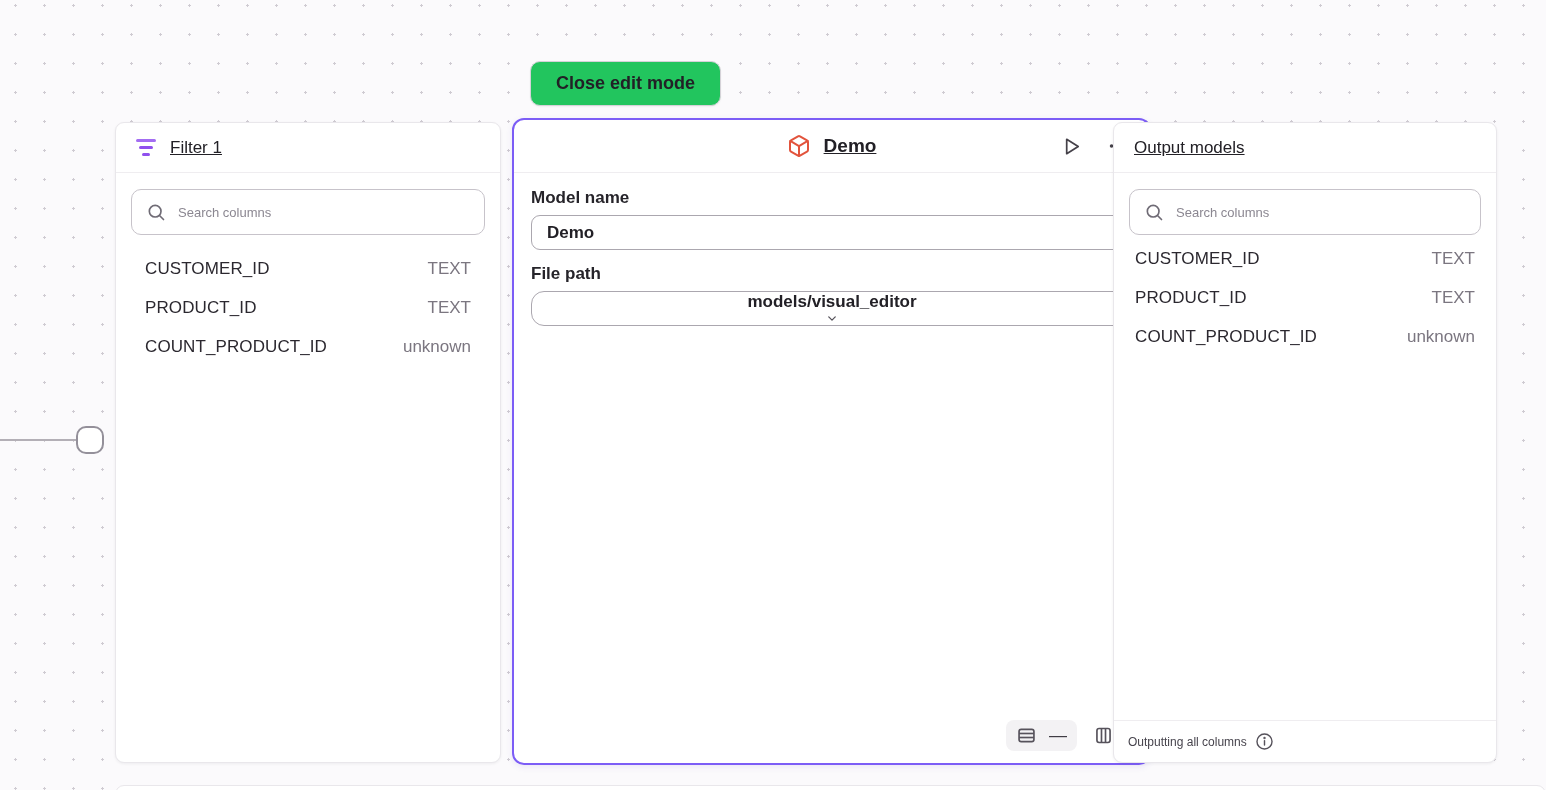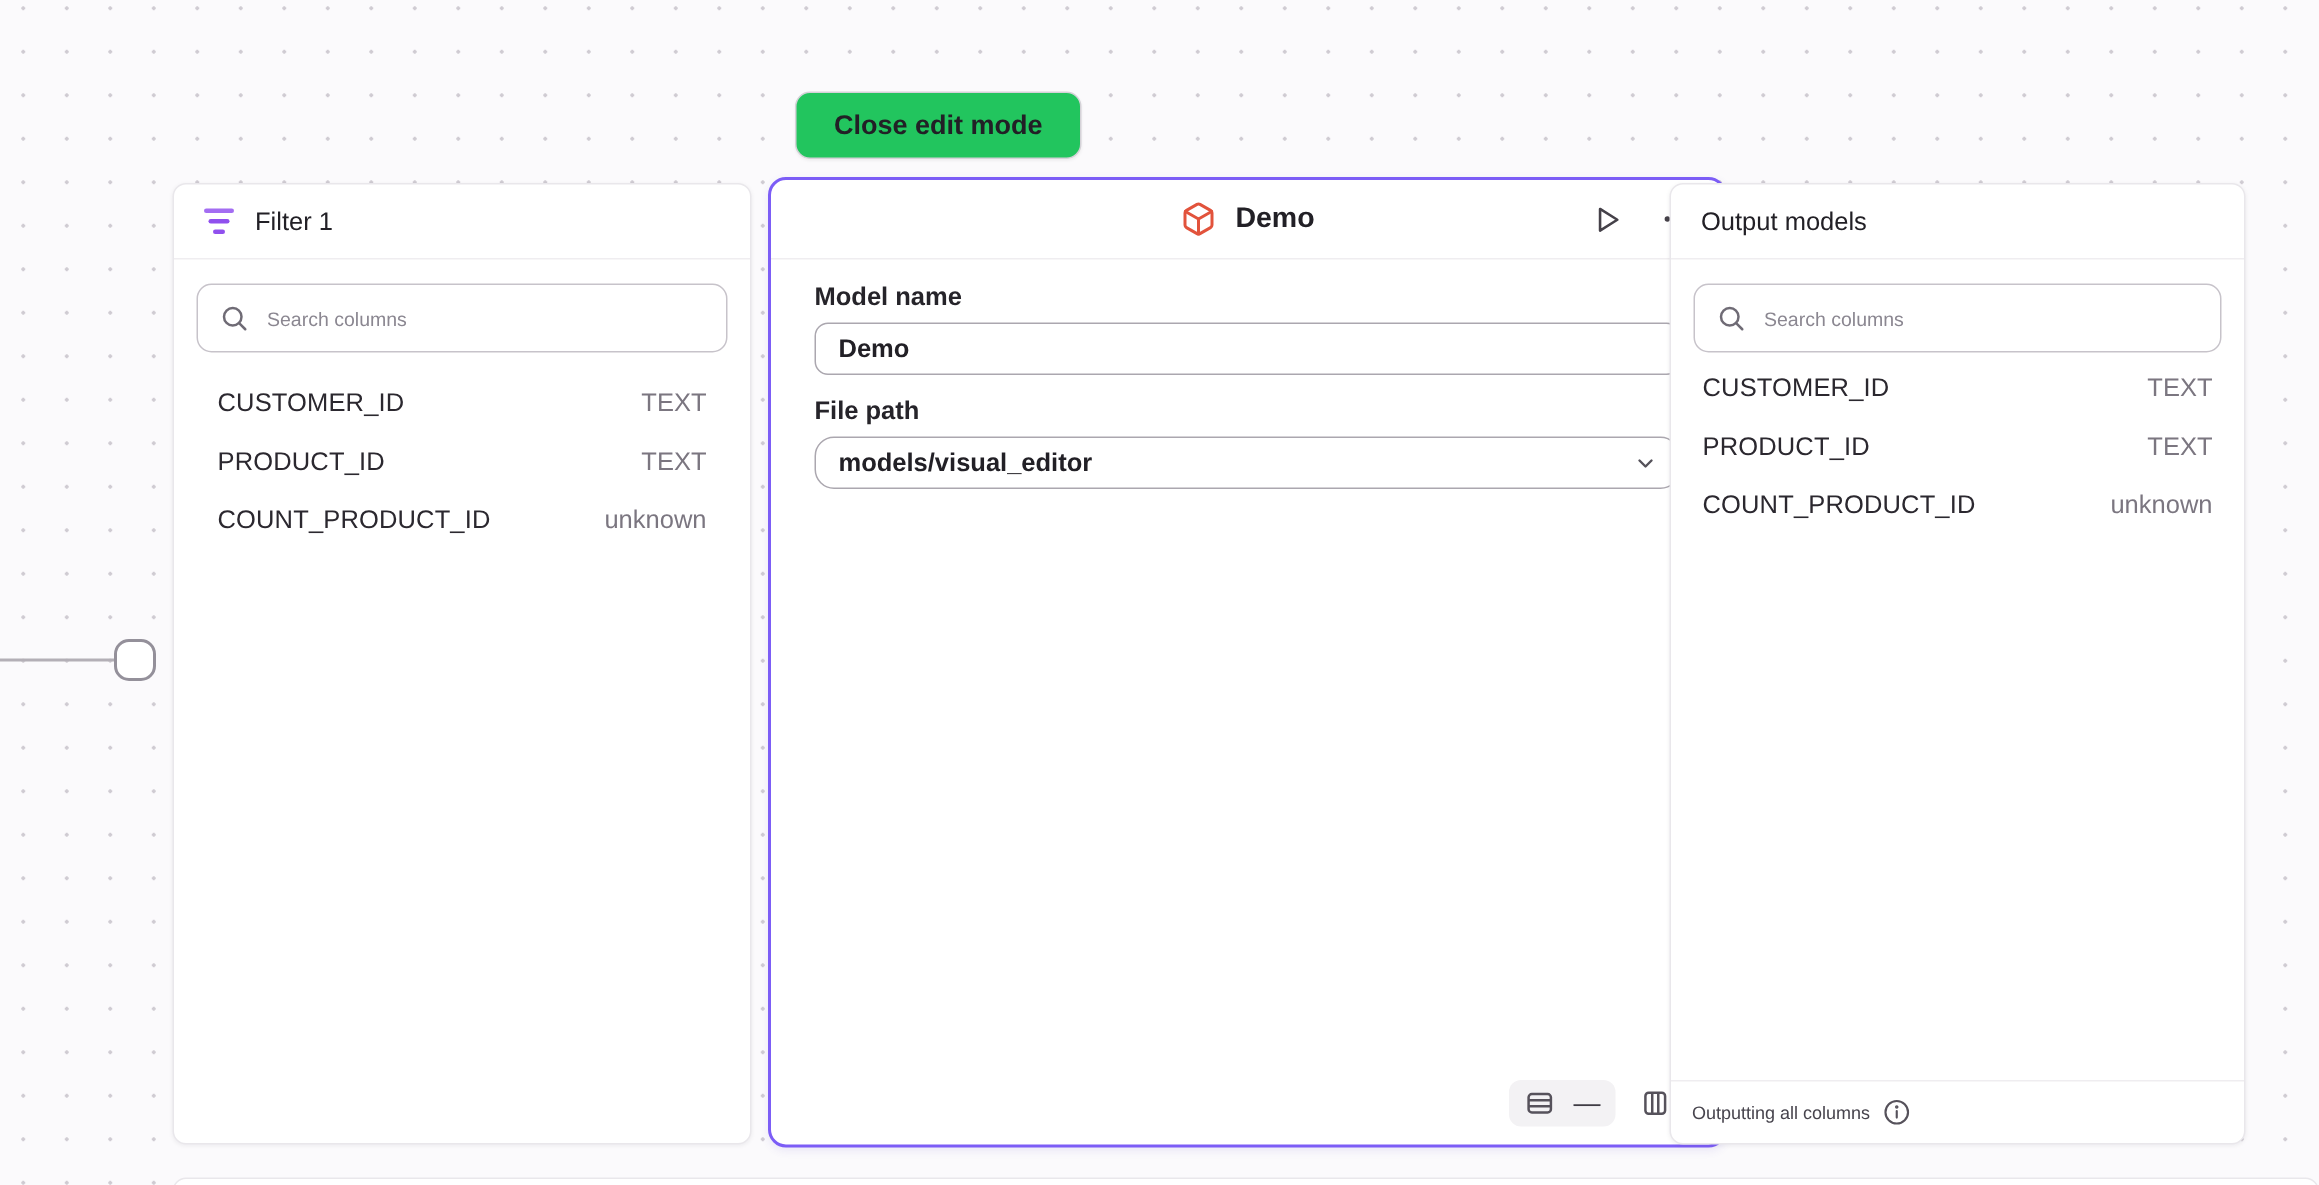--- a/index.html
+++ b/index.html
@@ -35,21 +35,21 @@
     border: 1px solid #e9e7eb;
     border-radius: 9px;
     box-shadow: 0 1px 3px rgba(25,22,30,.06);
     display: flex; flex-direction: column;
   }
   .panel-header {
     height: 50px; flex: 0 0 50px;
     display: flex; align-items: center;
     padding: 0 20px;
     border-bottom: 1px solid #efedf0;
-    font-size: 17px; font-weight: 500; color: #222026;
+    font-size: 17px; font-weight: 500; color: #222026; text-decoration: underline;
   }
   .panel-header .hdr-icon { margin-right: 14px; display: flex; align-items: center; }
 
   
   .search-box {
     margin: 16px 15px 10px 15px;
     height: 46px;
     border: 1px solid #c7c3ca;
     border-radius: 10px;
     display: flex; align-items: center;
@@ -94,38 +94,38 @@
     justify-content: center;
     font-size: 19px; font-weight: 600;
   }
   .model-title-wrap { display: flex; align-items: center; gap: 13px; }
   .header-actions {
     position: absolute; right: 18px; top: 0; height: 100%;
     display: flex; align-items: center; gap: 20px;
   }
   .icon-btn { background: none; border: none; cursor: pointer; display: flex; align-items: center; padding: 2px; }
 
-  .model-body { padding: 15px 29px; position: relative; flex: 1; }
+  .model-body { padding: 15px 17px; position: relative; flex: 1; }
   .field-label { font-size: 17px; font-weight: 600; color: #26242a; margin-bottom: 7px; }
   .text-input {
     width: 100%; height: 35px;
     border: 1px solid #aba7af; border-radius: 9px;
     padding: 0 15px;
     font-family: "Liberation Sans", sans-serif;
     font-size: 17px; font-weight: 600; color: #222026;
     outline: none; background: #fff;
     margin-bottom: 14px;
   }
   .select-input {
     width: 100%; height: 35px;
     border: 1px solid #aba7af; border-radius: 13px;
     padding: 0 14px 0 15px;
     display: flex; align-items: center; justify-content: space-between;
     font-size: 17px; font-weight: 600; color: #222026;
-    background: #fff; cursor: pointer;
+    background: #fff; cursor: pointer; flex-direction: column;
   }
 
   .model-stats {
     position: absolute; right: 16px; bottom: 12px;
     display: flex; align-items: center; gap: 16px;
     font-size: 18px; color: #3f3c44;
   }
   .stat-pill {
     display: flex; align-items: center; gap: 12px;
     background: #f3f2f4; border-radius: 8px;

